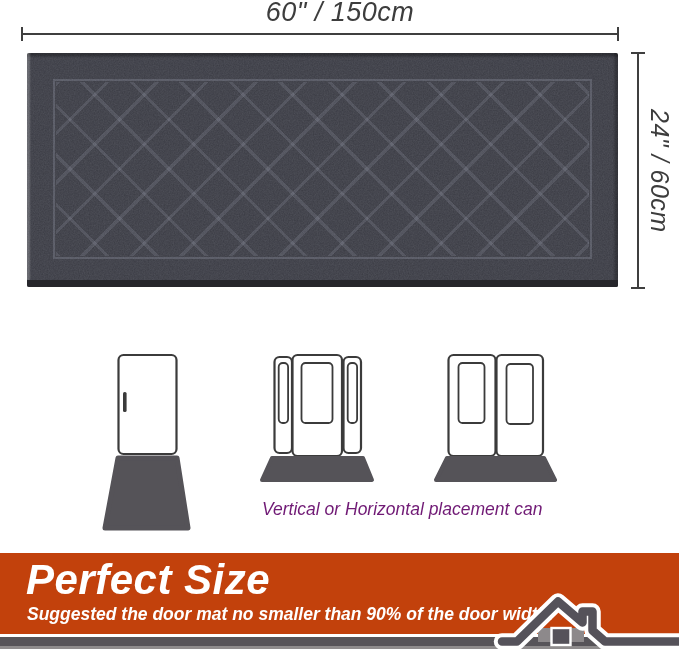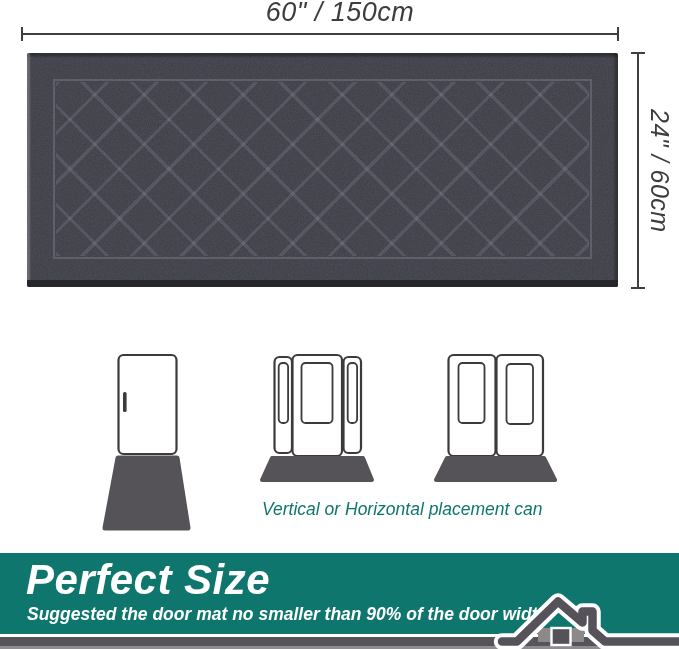--- a/index.html
+++ b/index.html
@@ -61,21 +61,21 @@
     position:absolute;left:642px;top:95px;width:34px;height:152px;
     writing-mode:vertical-rl;text-orientation:mixed;
     display:flex;align-items:center;justify-content:center;
     font-style:italic;font-size:25px;font-weight:500;color:#3d3d3d;
     letter-spacing:0.5px;
   }
   
   .diagram-svg{position:absolute;left:0;top:343px;width:679px;height:200px;}
   .caption{
     position:absolute;left:262px;top:496px;width:330px;
-    font-style:italic;font-size:17.5px;line-height:26px;color:#0f766e;
+    font-style:italic;font-size:17.5px;line-height:26px;color:#701a75;
   }
   
   .banner{
     position:absolute;left:0;top:553px;width:679px;height:81px;
     background:#8d898b;
   }
   .banner-title{
     position:absolute;left:26px;top:3px;
     font-style:italic;font-weight:700;font-size:42px;color:#ffffff;
     letter-spacing:0.5px;
@@ -141,21 +141,21 @@
       <rect x="458.5" y="20" width="26" height="60" rx="4" stroke-width="1.8"></rect>
       <rect x="506.5" y="21" width="26.5" height="60" rx="4" stroke-width="1.8"></rect>
       <polygon points="447,115 544,115 555,137 436,137" fill="#555358" stroke="#555358" stroke-width="4" stroke-linejoin="round"></polygon>
     </g>
   </svg>
 
   <div class="caption">
     <div>Vertical or Horizontal placement can</div>
   </div>
 
-  <div class="banner" style="background-color: #0f766e;">
+  <div class="banner" style="background-color: #c2410c;">
     <div class="banner-title">Perfect Size</div>
     <div class="banner-subtitle">Suggested the door mat no smaller than 90% of the door width.</div>
   </div>
   <div class="bottom-bar" style="background-color: rgb(87, 84, 89);"></div>
   <div class="bottom-bar-edge"></div>
 
   <svg class="house-svg" viewBox="0 0 199 79">
     <rect x="58" y="58" width="46" height="14" fill="#8d898b"></rect>
     <path d="M 22,71.5 H 37 L 78,31.5 L 102.5,52.5 V 41.5 H 112.5 V 60.5 L 125,71.5 H 200" fill="none" stroke="#ffffff" stroke-width="16.5" stroke-linejoin="round" stroke-linecap="round"></path>
     <path d="M 22,71.5 H 37 L 78,31.5 L 102.5,52.5 V 41.5 H 112.5 V 60.5 L 125,71.5 H 200" fill="none" stroke="#55525a" stroke-width="8.5" stroke-linejoin="round" stroke-linecap="round"></path>

